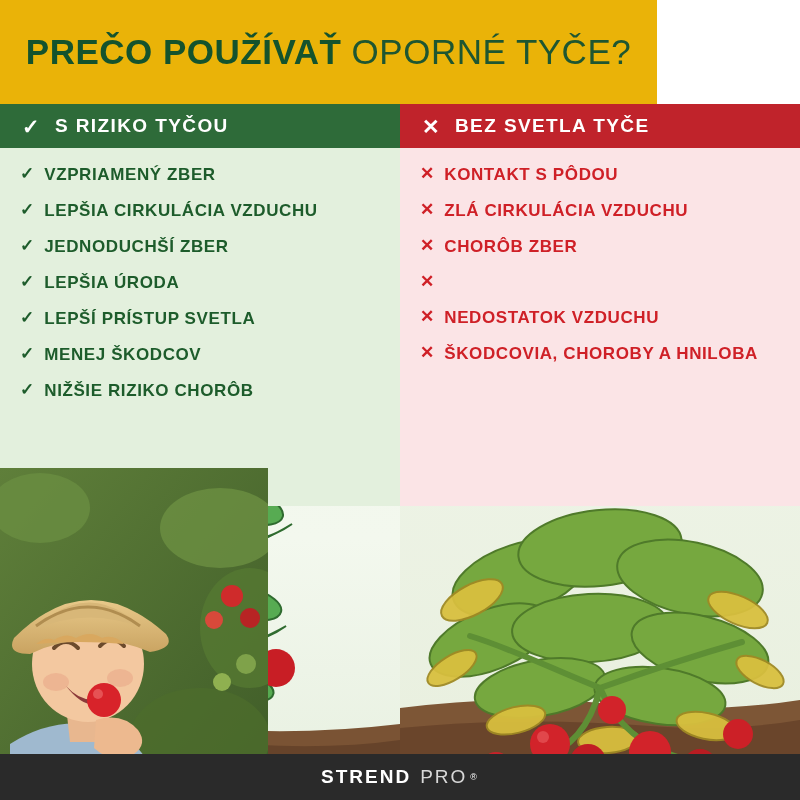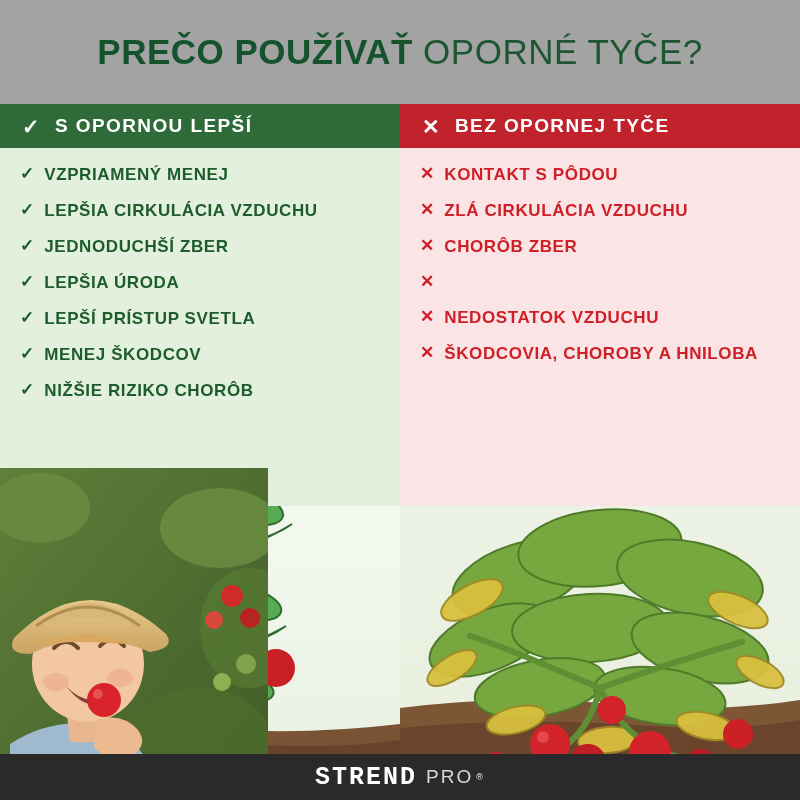--- a/index.html
+++ b/index.html
@@ -5,23 +5,23 @@
   html,body{margin:0;padding:0;}
   body{
     width:800px;height:800px;overflow:hidden;
     font-family:"Liberation Sans", sans-serif;
     background:#ffffff;
   }
   .page{position:relative;width:800px;height:800px;overflow:hidden;background:#fff;}
 
   
   .title-bar{
-    position:absolute;top:0;left:0;width:800px;height:104px;
+    position:absolute;top:0;left:0;width:657px;height:104px;
     display:flex;align-items:center;justify-content:center;
-    background:#a3a3a3;
+    background:#eab308;
   }
   .title{
     font-size:35px;letter-spacing:0.5px;text-align:center;white-space:nowrap;
   }
   .title .bold{font-weight:bold;color:#14532d;}
   .title .light{font-weight:normal;color:#1e5631;}
   .col{position:absolute;top:0;height:696px;width:400px;overflow:hidden;}
   .col-left{left:0;}
   .col-right{left:400px;}
 
@@ -62,21 +62,21 @@
   .photo{
     position:absolute;left:0;bottom:0;width:268px;height:332px;z-index:4;overflow:hidden;
   }
 
   
   .footer{
     position:absolute;left:0;bottom:0;width:800px;height:46px;z-index:6;
     background:#2a2a2a;display:flex;align-items:center;justify-content:center;
     color:#fff;letter-spacing:2px;
   }
-  .footer .b{font-weight:bold;font-size:25px;font-family:Liberation Mono, monospace;}
+  .footer .b{font-weight:bold;font-size:19px;}
   .footer .l{font-weight:normal;font-size:19px;color:#d8d8d8;margin-left:9px;}
   .footer .r{font-size:9px;vertical-align:super;margin-left:3px;}
 </style>
 </head>
 <body>
 
 <div class="page">
 
   <div class="title-bar">
     <div class="title">
@@ -209,26 +209,26 @@
         <circle cx="212" cy="562" r="14" fill="#d2232a"></circle>
       </g>
     </svg>
   </div>
 
   <div class="panel-layer">
 
     <div class="col col-left">
       <div class="head head-left">
         <span class="mark">✓</span>
-        <span>S OPORNOU LEPŠÍ</span>
+        <span>S RIZIKO TYČOU</span>
       </div>
       <div class="list list-left">
         <div class="item left">
           <span class="mk">✓</span>
-          <span class="tx">VZPRIAMENÝ MENEJ</span>
+          <span class="tx">VZPRIAMENÝ ZBER</span>
         </div>
         <div class="item left">
           <span class="mk">✓</span>
           <span class="tx">LEPŠIA CIRKULÁCIA VZDUCHU</span>
         </div>
         <div class="item left">
           <span class="mk">✓</span>
           <span class="tx">JEDNODUCHŠÍ ZBER</span>
         </div>
         <div class="item left">
@@ -246,21 +246,21 @@
         <div class="item left">
           <span class="mk">✓</span>
           <span class="tx">NIŽŠIE RIZIKO CHORÔB</span>
         </div>
       </div>
     </div>
 
     <div class="col col-right">
       <div class="head head-right">
         <span class="mark">✕</span>
-        <span>BEZ OPORNEJ TYČE</span>
+        <span>BEZ SVETLA TYČE</span>
       </div>
       <div class="list list-right">
         <div class="item right">
           <span class="mk">✕</span>
           <span class="tx">KONTAKT S PÔDOU</span>
         </div>
         <div class="item right">
           <span class="mk">✕</span>
           <span class="tx">ZLÁ CIRKULÁCIA VZDUCHU</span>
         </div>

